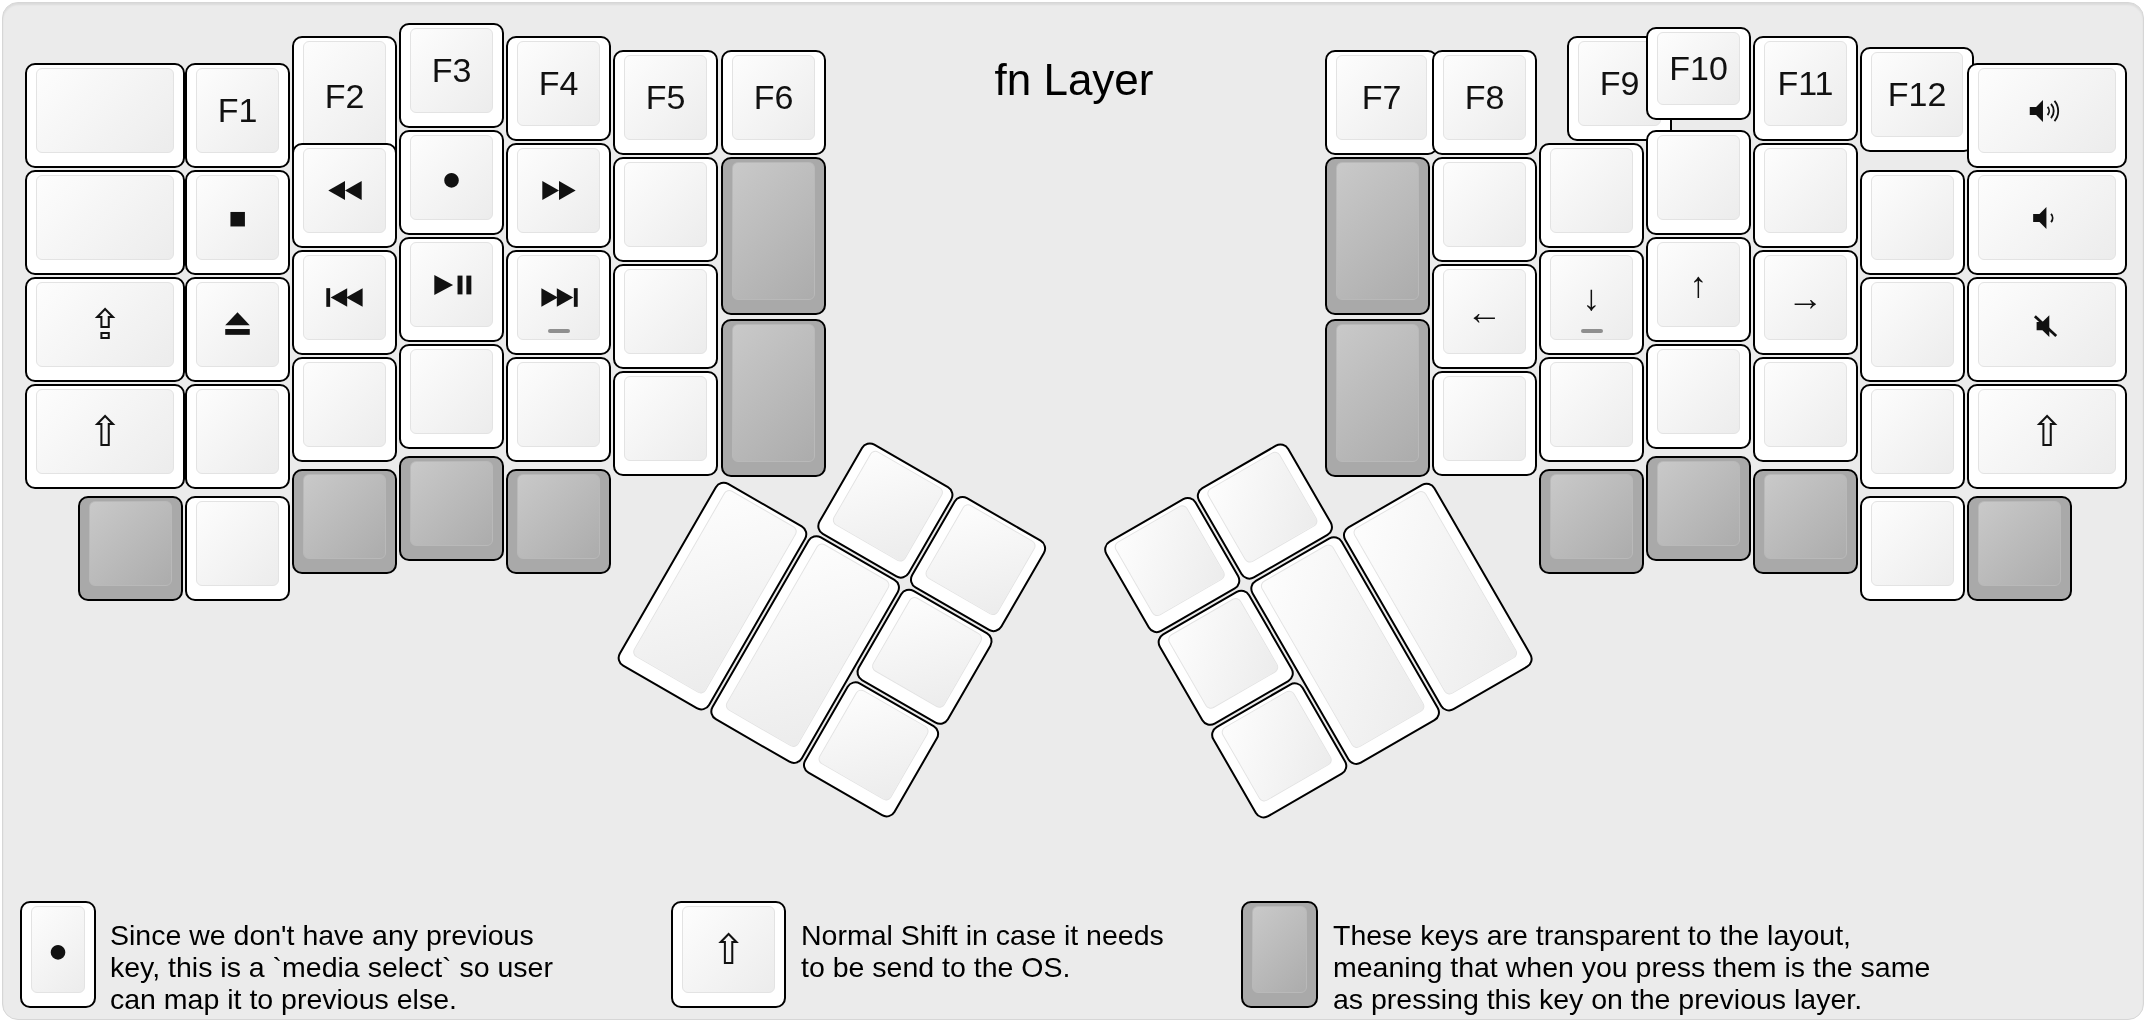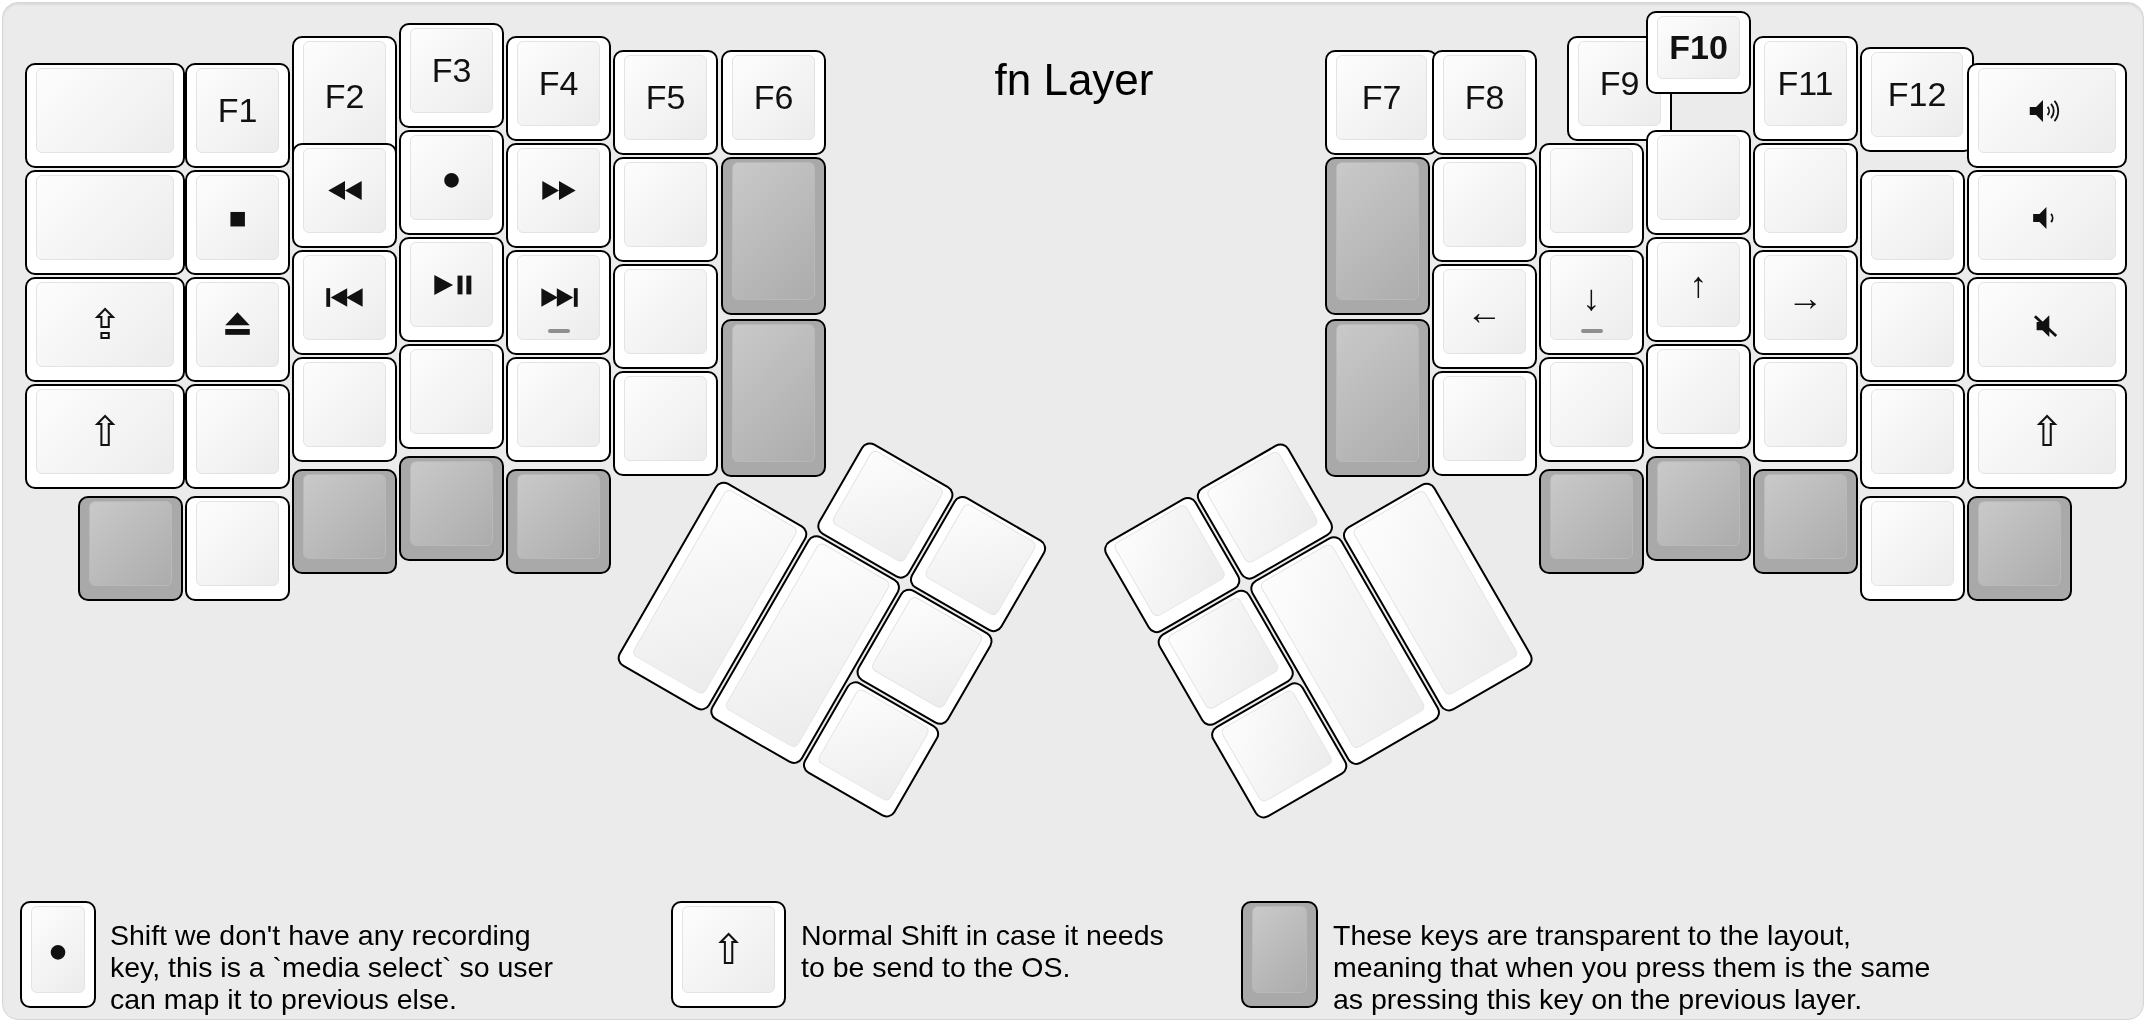--- a/index.html
+++ b/index.html
@@ -252,21 +252,21 @@
         <div class="cap"></div>
       </div>
       <div class="key white" style="left: 1536px; top: 247px; width: 105px; height: 105px;">
         <div class="cap homing">
           <span class="glyph" style="font-size: 36px;">↓</span>
         </div>
       </div>
       <div class="key white" style="left: 1536px; top: 354px; width: 105px; height: 105px;">
         <div class="cap"></div>
       </div>
-      <div class="key white" style="left: 1643px; top: 8px; width: 105px; height: 83px; font-weight: bold;">
+      <div class="key white" style="left: 1643px; top: 24px; width: 105px; height: 93px;">
         <div class="cap">
           <span class="lbl">F10</span>
         </div>
       </div>
       <div class="key white" style="left: 1643px; top: 127px; width: 105px; height: 105px;">
         <div class="cap"></div>
       </div>
       <div class="key white" style="left: 1643px; top: 234px; width: 105px; height: 105px;">
         <div class="cap">
           <span class="glyph" style="font-size: 36px;">↑</span>
@@ -406,21 +406,21 @@
         <div class="cap">
           <span class="glyph" style="font-size: 42px;">⇧</span>
         </div>
       </div>
       <div class="key gray" style="left: 1238px; top: 898px; width: 77px; height: 107px;">
         <div class="cap"></div>
       </div>
     </div>
 
   <div class="legend-text" style="left:107px;top:916px;">
-    <div>Shift we don't have any recording</div>
+    <div>Since we don't have any previous</div>
     <div>key, this is a `media select` so user</div>
     <div>can map it to previous else.</div>
   </div>
   <div class="legend-text" style="left:798px;top:916px;">
     <div>Normal Shift in case it needs</div>
     <div>to be send to the OS.</div>
   </div>
   <div class="legend-text" style="left:1330px;top:916px;">
     <div>These keys are transparent to the layout,</div>
     <div>meaning that when you press them is the same</div>

